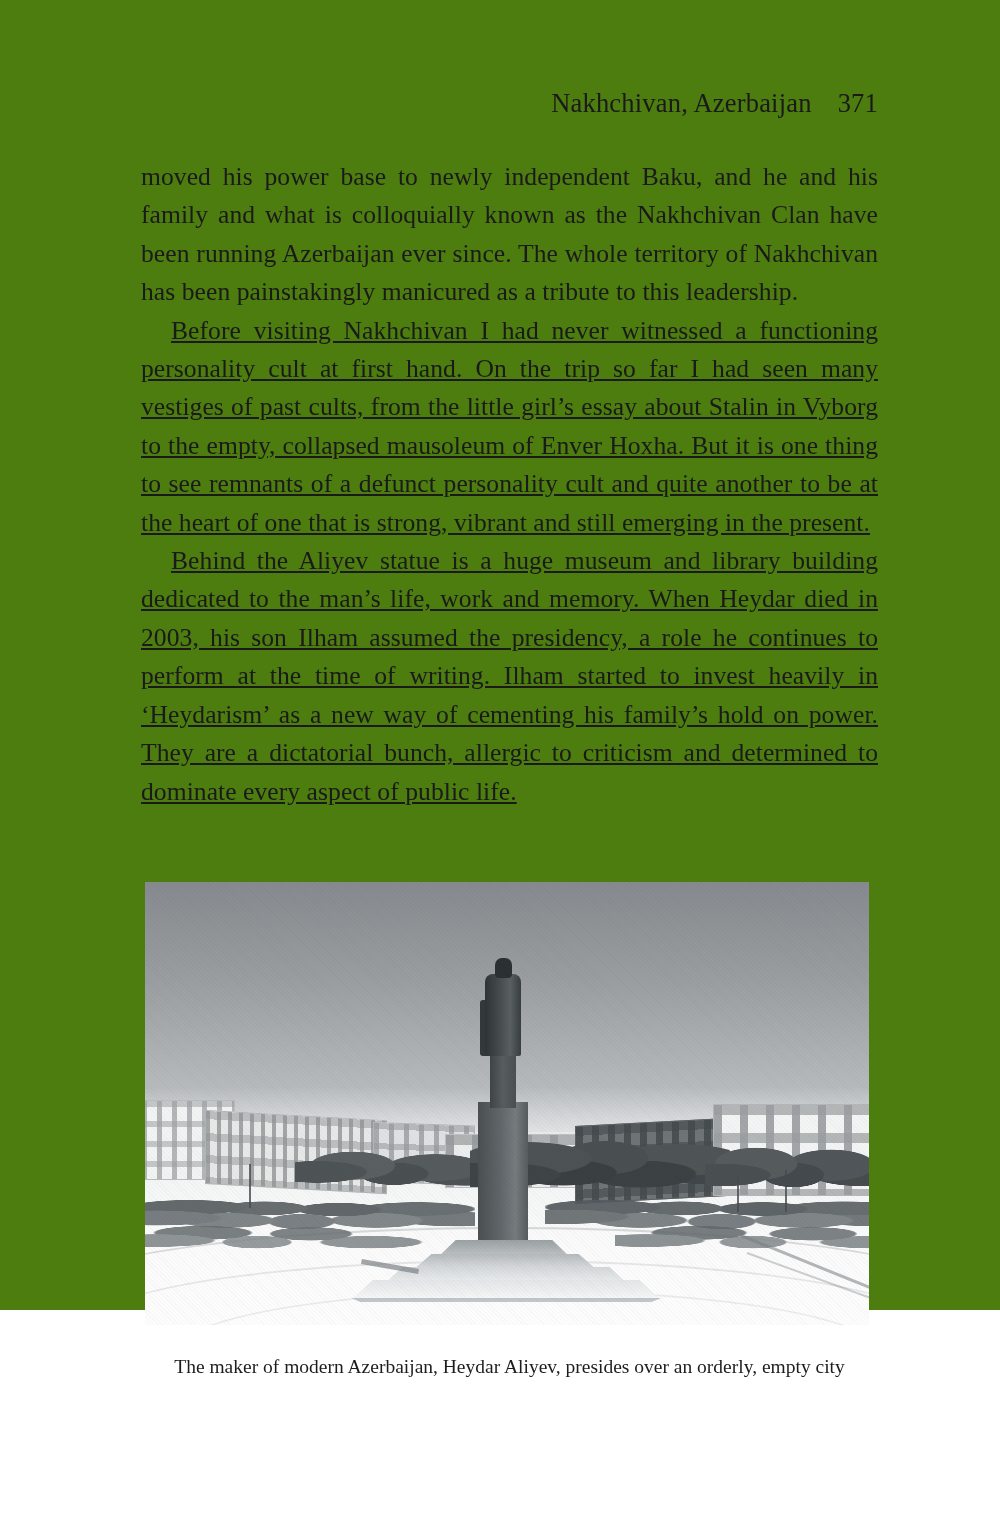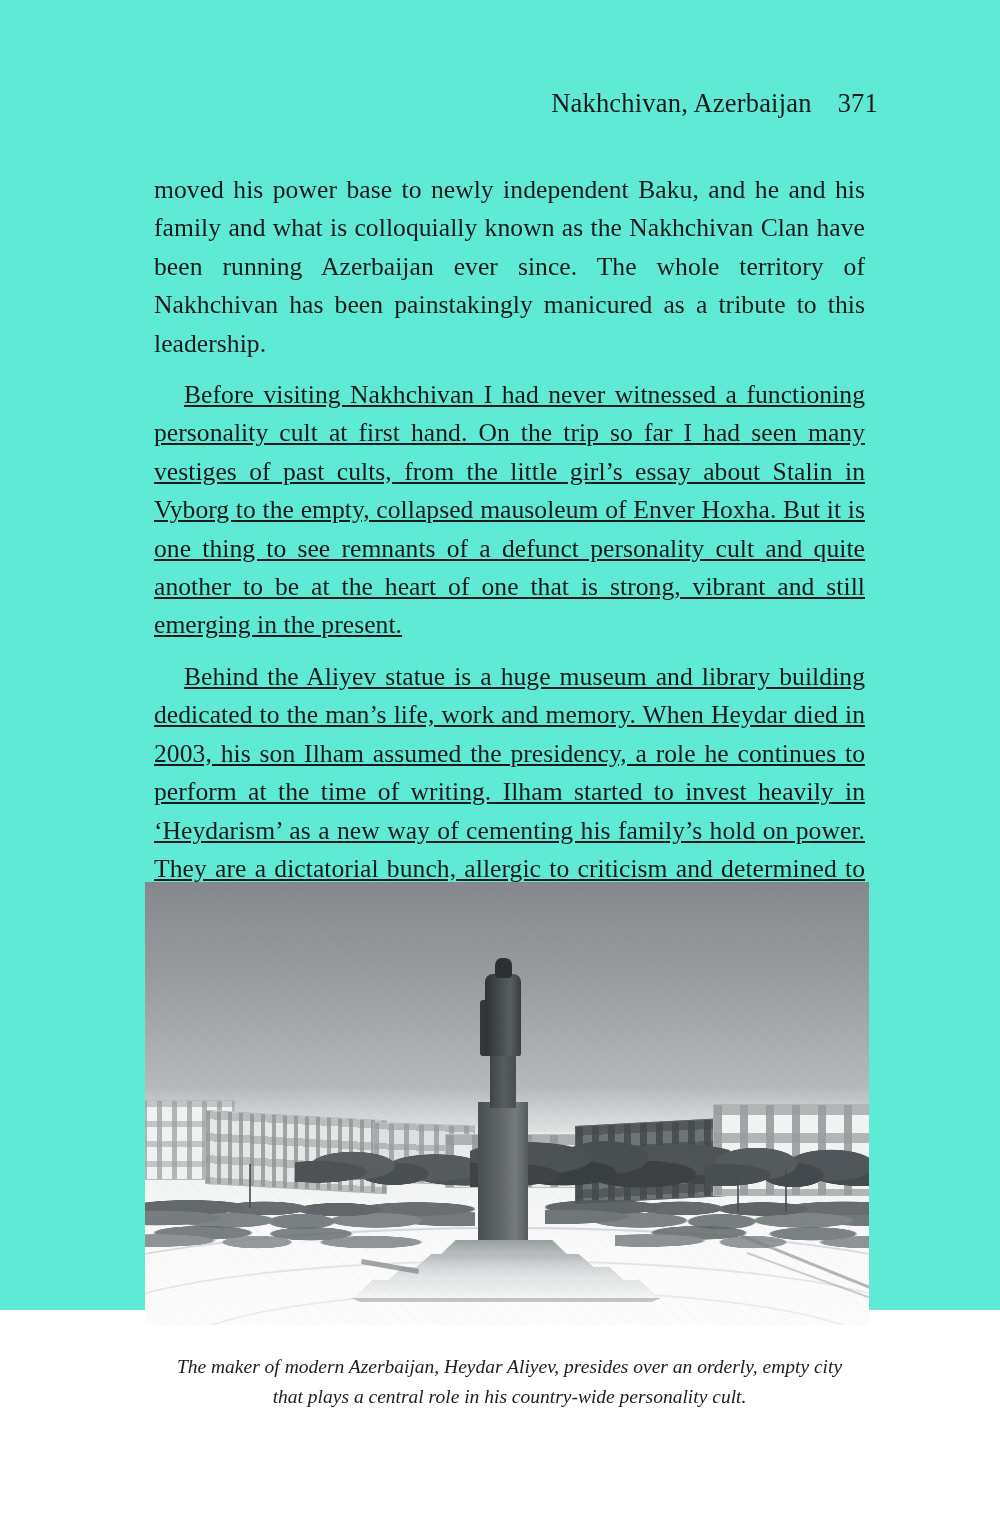--- a/index.html
+++ b/index.html
@@ -14,21 +14,21 @@
     overflow: hidden;
     font-family: "Liberation Serif", "DejaVu Serif", serif;
     color: #1a1a1a;
   }
 
   .page {
     position: absolute;
     left: 0; top: 0;
     width: 1000px;
     height: 1310px;
-    background: #5eead4;
+    background: #4d7c0f;
   }
 
   
   .running-head {
     position: absolute;
     left: 141px;
     top: 88px;
     width: 737px;
     text-align: right;
     font-size: 26.5px;
@@ -43,21 +43,21 @@
   }
 
   
   .bodytext {
     position: absolute;
     left: 141px;
     top: 158px;
     width: 737px;
   }
   .bodytext p {
-    margin: 13px;
+    margin: 0;
     font-size: 25.6px;
     line-height: 38.4px;
     text-align: justify;
     text-justify: inter-word;
     hyphens: manual;
     letter-spacing: 0.05px;
   }
   .bodytext p.indent {
     text-indent: 30px;
     text-decoration: underline;
@@ -379,21 +379,20 @@
     pointer-events: none;
   }
 
   
   .caption {
     position: absolute;
     left: 141px;
     top: 1352px;
     width: 737px;
     text-align: center;
-    font-style: italic;
     font-size: 19.5px;
     line-height: 30px;
     color: #1d1d1d;
   }
 </style>
 </head>
 <body>
 
 <div class="page">
 
@@ -467,17 +466,16 @@
 
       <div class="path-line"></div>
       <div class="path-line2"></div>
 
       <div class="grain"></div>
     </div>
 
     <figcaption class="caption" style="position:absolute; left:-4px; top:470px; width:737px;">
       <span>The maker of modern Azerbaijan, Heydar Aliyev, presides over an orderly, empty city</span>
       <br>
-      <span>that plays a central role in his country-wide personality cult.</span>
     </figcaption>
   </figure>
 
 </div>
 
 </body></html>

